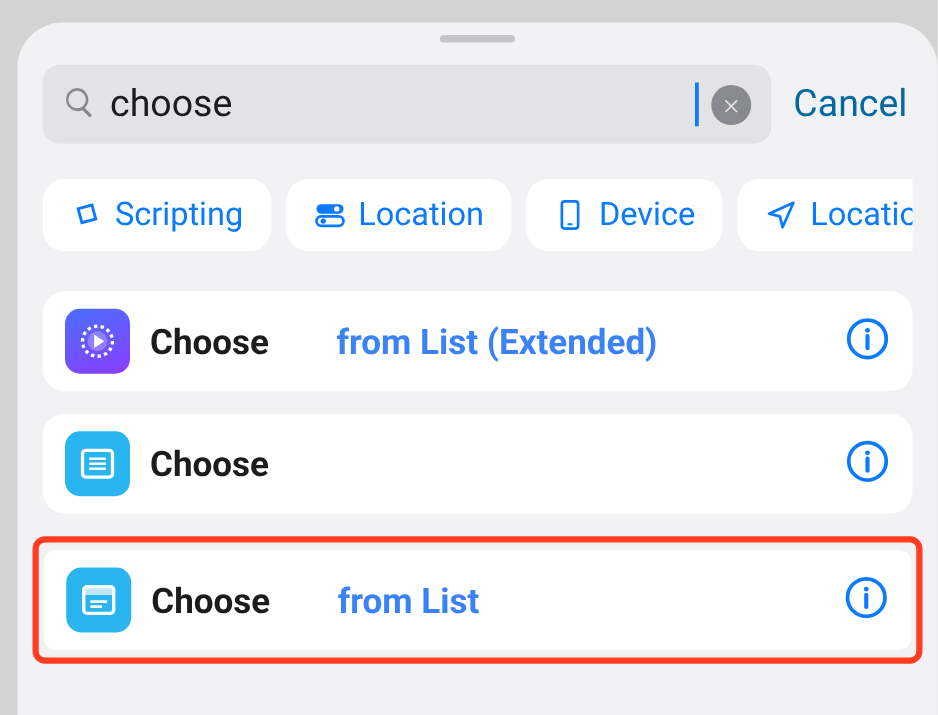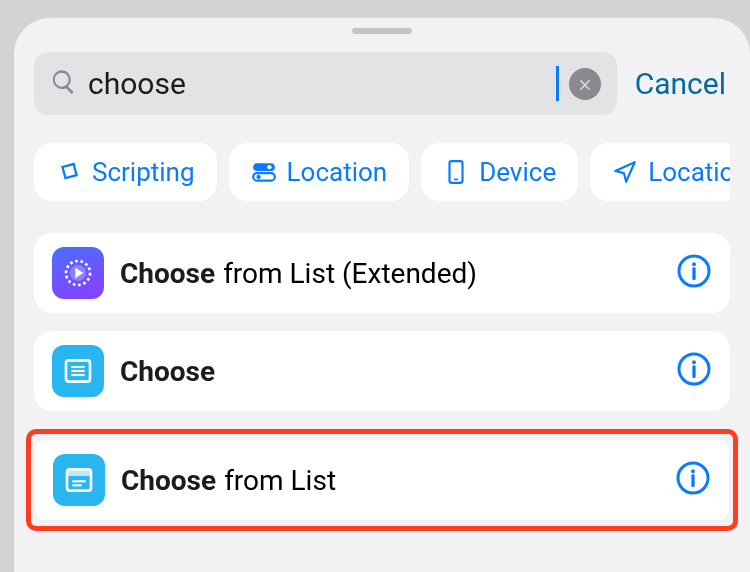--- a/index.html
+++ b/index.html
@@ -154,22 +154,23 @@
       flex: 1;
       font-size: 28px;
       display: flex;
       gap: 8px;
     }
     .match {
       font-weight: 700;
       color: #1c1c1e;
     }
     .rest {
-      font-weight: 400;
-      color: #000000;
+      font-weight: 700;
+      color: #3b82f6;
+      margin-left: 46px;
     }
     .info-btn svg {
       width: 36px;
       height: 36px;
       fill: none;
       stroke: #0a7aff;
     }
   </style>
 </head>
 <body>

